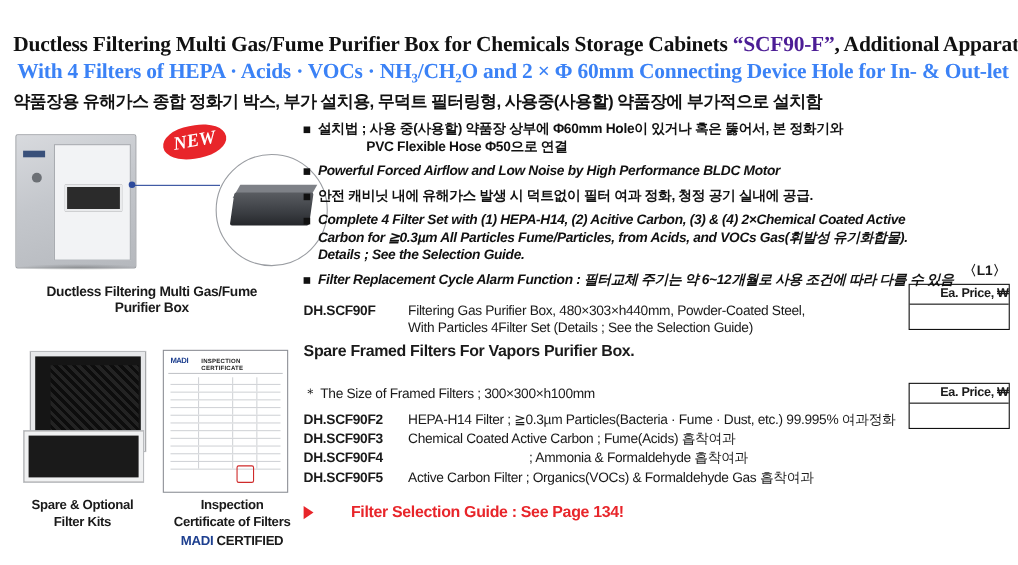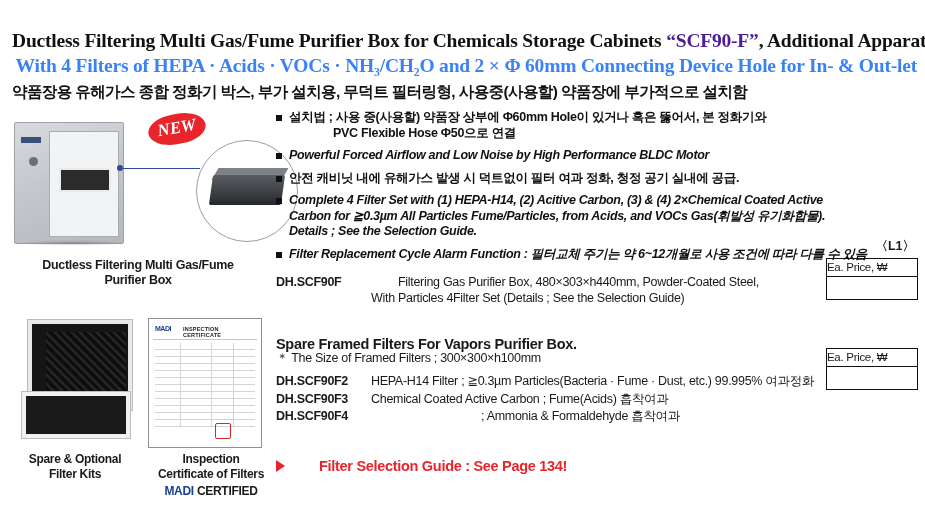--- a/index.html
+++ b/index.html
@@ -350,22 +350,22 @@
     font-size: 12.5px;
     font-weight: 700;
   }
 
   
   .price-box {
     position: absolute;
     width: 90px;
     border: 1px solid #111;
     font-size: 11.5px;
-    font-weight: 400;
-    text-align: left;
+    font-weight: 700;
+    text-align: right;
   }
   .price-box .head {
     border-bottom: 1px solid #111;
     height: 17px;
     line-height: 17px;
     letter-spacing: -0.3px;
   }
   .price-box .cell {
     height: 22px;
   }
@@ -377,39 +377,38 @@
     position: absolute;
     left: 276px;
     top: 274px;
     width: 540px;
     font-size: 12.5px;
     letter-spacing: -0.3px;
   }
   .tbl1 .row {
     display: flex;
     line-height: 16px;
-    gap: 27px;
   }
   .tbl1 .code {
     width: 95px;
     font-weight: 700;
     flex: none;
   }
   .tbl1 .desc {
     flex: 1;
   }
   .tbl1 .desc2 {
     padding-left: 95px;
   }
 
   
   .spare-title {
     position: absolute;
     left: 276px;
-    top: 336px;
+    top: 312px;
     font-size: 14.5px;
     font-weight: 700;
     letter-spacing: -0.3px;
   }
   .spare-note {
     position: absolute;
     left: 276px;
     top: 350px;
     font-size: 12.5px;
     letter-spacing: -0.3px;
@@ -648,20 +647,24 @@
       <div class="desc">HEPA-H14 Filter ; ≧0.3µm Particles(Bacteria · Fume · Dust, etc.) 99.995% 여과정화</div>
     </div>
     <div class="row">
       <div class="code">DH.SCF90F3</div>
       <div class="desc">Chemical Coated Active Carbon ; Fume(Acids) 흡착여과</div>
     </div>
     <div class="row">
       <div class="code">DH.SCF90F4</div>
       <div class="desc ind">; Ammonia &amp; Formaldehyde 흡착여과</div>
     </div>
+    <div class="row">
+      <div class="code">DH.SCF90F5</div>
+      <div class="desc">Active Carbon Filter ; Organics(VOCs) &amp; Formaldehyde Gas 흡착여과</div>
+    </div>
   </div>
 
   <div class="guide">
     <span class="tri"></span>
     <span>Filter Selection Guide : See Page 134!</span>
   </div>
 
 </div>
 
 </body></html>

